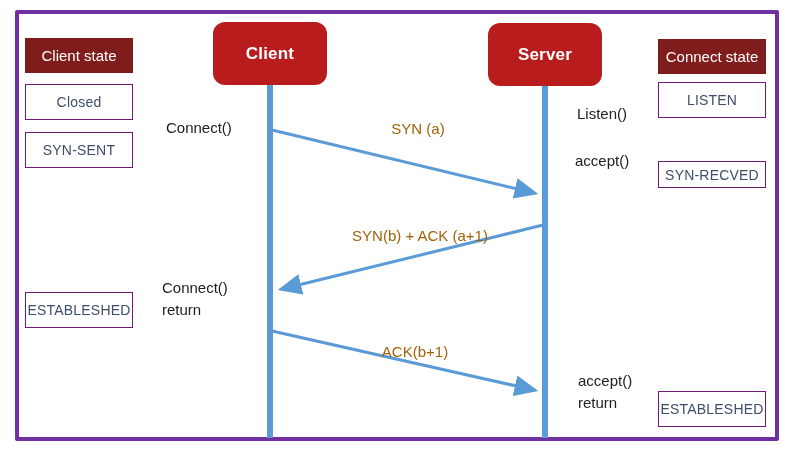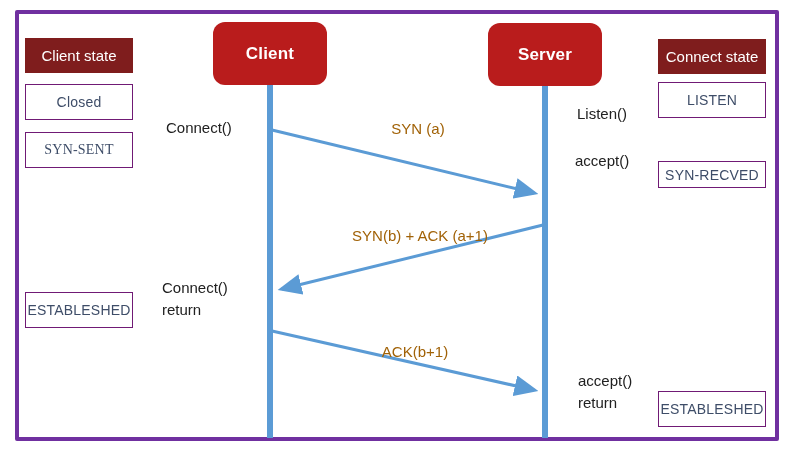--- a/index.html
+++ b/index.html
@@ -61,21 +61,21 @@
     background: #ffffff;
     border: 1px solid #701a75;
     color: #3E4D68;
     font-size: 14px;
     display: flex;
     align-items: center;
     justify-content: center;
     letter-spacing: 0.2px;
   }
   .state.closed      { left: 25px;  top: 84px;  }
-  .state.syn-sent    { left: 25px;  top: 132px; font-family: Liberation Serif, serif; }
+  .state.syn-sent    { left: 25px;  top: 132px; }
   .state.estab-left  { left: 25px;  top: 292px; }
   .state.listen      { left: 658px; top: 82px;  }
   .state.syn-recved  { left: 658px; top: 161px; height: 27px; }
   .state.estab-right { left: 658px; top: 391px; }
   .evt {
     position: absolute;
     color: #212121;
     font-size: 15px;
     line-height: 22px;
     white-space: nowrap;

